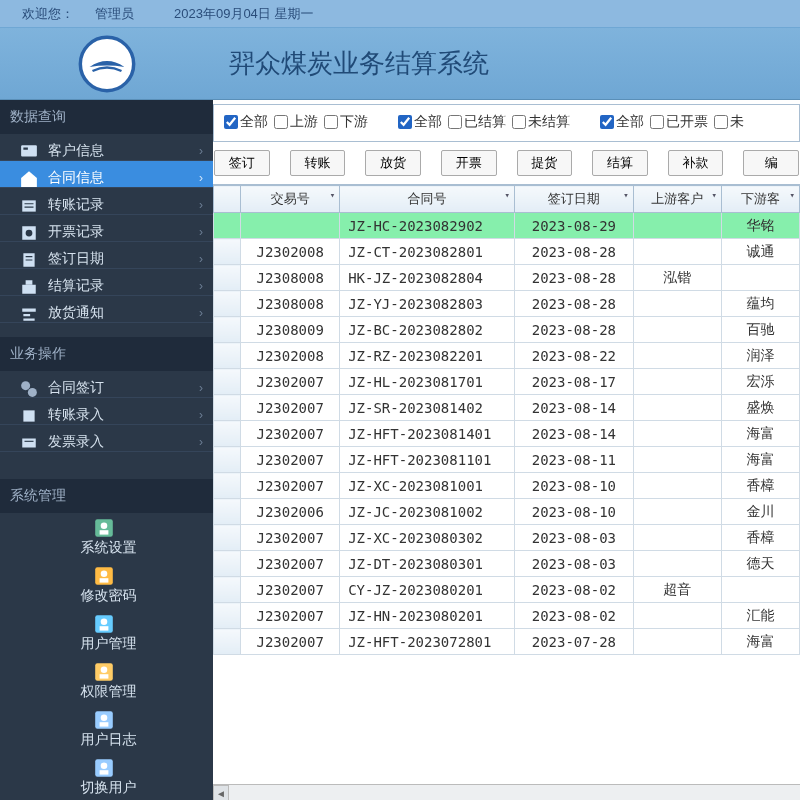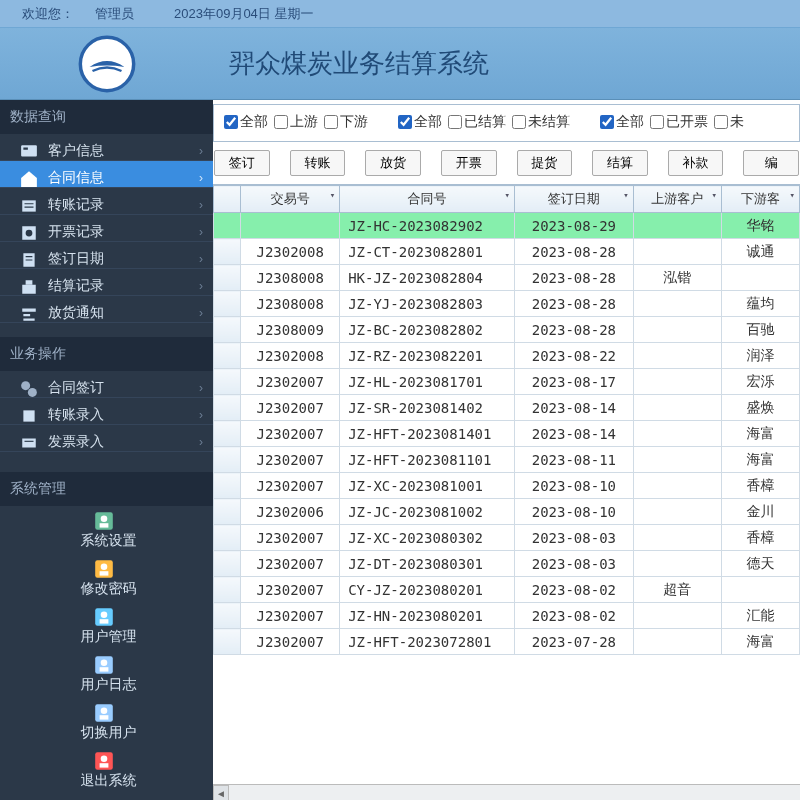--- a/index.html
+++ b/index.html
@@ -136,21 +136,21 @@
         </div>
         <div class="menu-item">
           <span class="micon"><svg viewBox="0 0 16 16" fill="#cfe0f2">
               <rect x="2" y="4" width="12" height="8"></rect>
               <rect x="4" y="6" width="8" height="1" fill="#2b3848"></rect>
             </svg></span>
           <span>发票录入</span>
           <span class="chev">›</span>
         </div>
       </div>
-    <div class="section-title" style="margin-top:20px;">系统管理</div>
+    <div class="section-title" style="margin-top:27px;">系统管理</div>
     <div id="menu-sys">
         <div class="sys-item">
           <span class="sicon"><svg viewBox="0 0 20 20">
               <rect x="2" y="2" width="16" height="16" rx="2" fill="#6b9"></rect>
               <circle cx="10" cy="8" r="3" fill="#fff"></circle>
               <rect x="6" y="12" width="8" height="4" fill="#fff"></rect>
             </svg></span>
           <span>系统设置</span>
         </div>
         <div class="sys-item">
@@ -161,20 +161,28 @@
             </svg></span>
           <span>修改密码</span>
         </div>
         <div class="sys-item">
           <span class="sicon"><svg viewBox="0 0 20 20">
               <rect x="2" y="2" width="16" height="16" rx="2" fill="#6cf"></rect>
               <circle cx="10" cy="8" r="3" fill="#fff"></circle>
               <rect x="6" y="12" width="8" height="4" fill="#fff"></rect>
             </svg></span>
           <span>用户管理</span>
+        </div>
+        <div class="sys-item">
+          <span class="sicon"><svg viewBox="0 0 20 20">
+              <rect x="2" y="2" width="16" height="16" rx="2" fill="#fc6"></rect>
+              <circle cx="10" cy="8" r="3" fill="#fff"></circle>
+              <rect x="6" y="12" width="8" height="4" fill="#fff"></rect>
+            </svg></span>
+          <span>权限管理</span>
         </div>
         <div class="sys-item">
           <span class="sicon"><svg viewBox="0 0 20 20">
               <rect x="2" y="2" width="16" height="16" rx="2" fill="#9cf"></rect>
               <circle cx="10" cy="8" r="3" fill="#fff"></circle>
               <rect x="6" y="12" width="8" height="4" fill="#fff"></rect>
             </svg></span>
           <span>用户日志</span>
         </div>
         <div class="sys-item">

